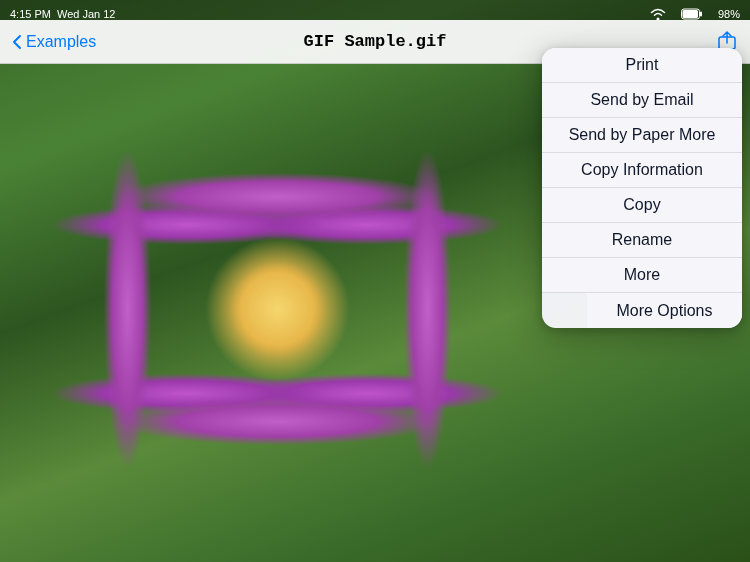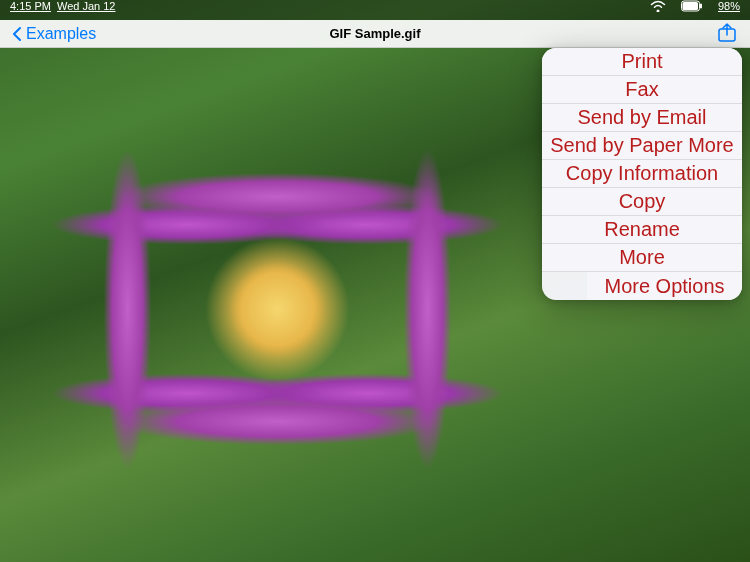--- a/index.html
+++ b/index.html
@@ -12,72 +12,72 @@
       position: relative;
     }
 
     
     #status-bar {
       position: absolute;
       top: 0; left: 0; right: 0;
       height: 20px;
       background: rgba(0,0,0,0.4);
       display: flex;
-      align-items: flex-start;
+      align-items: flex-end;
       justify-content: space-between;
       padding: 0 10px;
       z-index: 100;
       color: white;
       font-size: 11px;
       font-weight: 500;
-      text-decoration: underline;
     }
 
     #status-left {
       display: flex;
       align-items: center;
       gap: 6px;
     }
 
     #status-right {
       display: flex;
       align-items: center;
       gap: 15px;
     }
 
     
     #nav-bar {
       position: absolute;
       top: 20px; left: 0; right: 0;
-      height: 28px;
+      height: 44px;
       background: rgba(248,248,248,0.95);
       border-bottom: 1px solid rgba(0,0,0,0.15);
       display: flex;
       align-items: center;
       justify-content: space-between;
       padding: 0 12px;
       z-index: 100;
     }
 
     #nav-back {
       display: flex;
       align-items: center;
       color: #007aff;
       font-size: 16px;
       cursor: pointer;
       gap: 4px;
     }
 
     #nav-title {
-      font-size: 13px;
+      font-size: 17px;
       font-weight: 600;
       color: #000;
       position: absolute;
       left: 50%;
       transform: translateX(-50%);
+      font-family: Liberation Mono, monospace;
     }
 
     #nav-action {
       color: #007aff;
       font-size: 22px;
       cursor: pointer;
       line-height: 1;
     }
 
     
@@ -117,25 +117,25 @@
       border-radius: 14px;
       z-index: 200;
       overflow: hidden;
       box-shadow: 0 8px 32px rgba(0,0,0,0.28), 0 2px 8px rgba(0,0,0,0.18);
     }
 
     .menu-item {
       display: flex;
       align-items: center;
       justify-content: center;
-      height: 28px;
+      height: 35px;
       cursor: pointer;
       border-bottom: 1px solid rgba(0,0,0,0.1);
-      font-size: 20px;
-      color: #b91c1c;
+      font-size: 16px;
+      color: #0f172a;
       background: rgba(245, 245, 250, 0.97);
       transition: background 0.1s;
     }
 
     .menu-item:last-child {
       border-bottom: none;
       margin-left: 45px;
     }
 
   </style>
@@ -179,21 +179,20 @@
     </svg>
   </div>
 </div>
 
 <div id="bg-container">
   <div id="flower-bg"></div>
 </div>
 
 <div id="dropdown-menu">
 <div class="menu-item">Print</div>
-    <div class="menu-item">Fax</div>
     <div class="menu-item">Send by Email</div>
     <div class="menu-item">Send by Paper More</div>
     <div class="menu-item">Copy Information</div>
     <div class="menu-item">Copy</div>
     <div class="menu-item">Rename</div>
     <div class="menu-item">More</div>
     <div class="menu-item">More Options</div>
   </div>
 
 </body></html>

